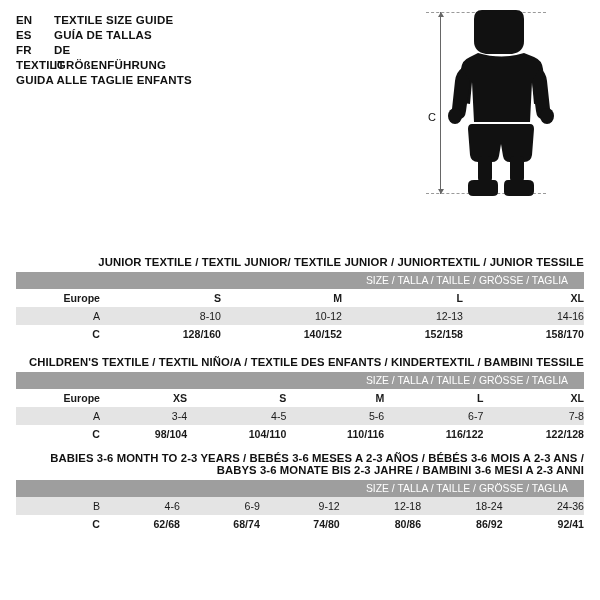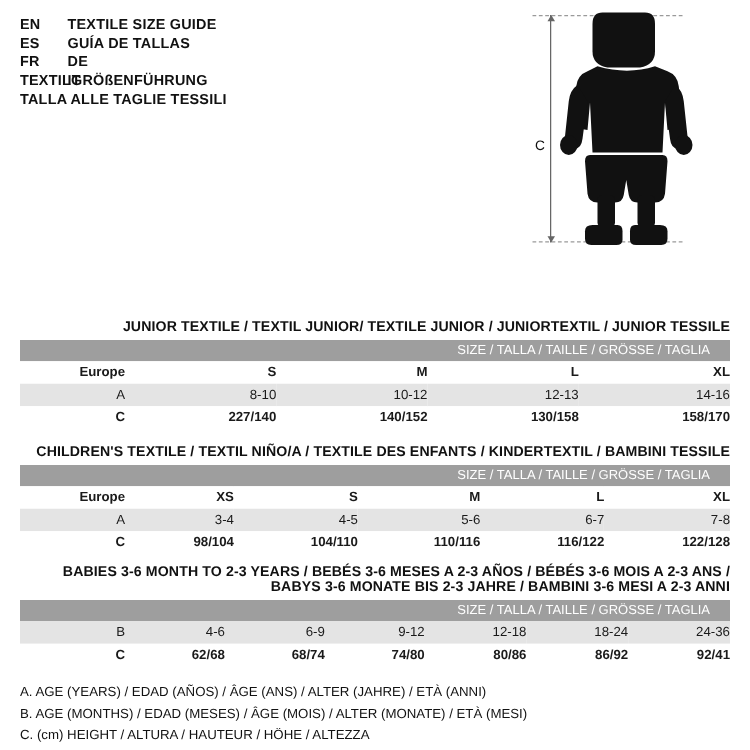--- a/index.html
+++ b/index.html
@@ -161,21 +161,21 @@
 
   <div class="lang-block">
     <div class="lang-code">EN</div>
     <div class="lang-title">TEXTILE SIZE GUIDE</div>
     <div class="lang-code">ES</div>
     <div class="lang-title">GUÍA DE TALLAS</div>
     <div class="lang-code">FR</div>
     <div class="lang-code">DE</div>
     <div class="lang-title">TEXTILGRÖßENFÜHRUNG</div>
     <div class="lang-code">IT</div>
-    <div class="lang-title">TALLA ALLE TAGLIE TESSILI</div>
+    <div class="lang-title">GUIDA ALLE TAGLIE ENFANTS</div>
   </div>
 
   <div class="figure-area">
     <div class="dashed-top"></div>
     <div class="dashed-bottom"></div>
     <div class="c-arrow"></div>
     <div class="c-label">C</div>
     <svg class="figure-svg" width="110" height="192" viewBox="0 0 110 192">
       <g fill="#111111">
 
@@ -218,23 +218,23 @@
         </tr>
         <tr class="shade">
           <td class="col-label">A</td>
           <td>8-10</td>
           <td>10-12</td>
           <td>12-13</td>
           <td>14-16</td>
         </tr>
         <tr class="plain">
           <td class="col-label">C</td>
-          <td>227/140</td>
+          <td>128/160</td>
           <td>140/152</td>
-          <td>130/158</td>
+          <td>152/158</td>
           <td>158/170</td>
         </tr>
       </tbody>
     </table>
   </div>
 
   <div class="spacer-12"></div>
 
   <div class="section">
     <div class="section-title">CHILDREN'S TEXTILE / TEXTIL NIÑO/A / TEXTILE DES ENFANTS / KINDERTEXTIL / BAMBINI TESSILE</div>
@@ -298,19 +298,14 @@
           <td>68/74</td>
           <td>74/80</td>
           <td>80/86</td>
           <td>86/92</td>
           <td>92/41</td>
         </tr>
       </tbody>
     </table>
   </div>
 
-  <div class="legend">
-    <div>A. AGE (YEARS) / EDAD (AÑOS) / ÂGE (ANS) / ALTER (JAHRE) / ETÀ (ANNI)</div>
-    <div>B. AGE (MONTHS) / EDAD (MESES) / ÂGE (MOIS) / ALTER (MONATE) / ETÀ (MESI)</div>
-    <div>C. (cm) HEIGHT / ALTURA / HAUTEUR / HÖHE / ALTEZZA</div>
-  </div>
 
 </div>
 
 </body></html>

